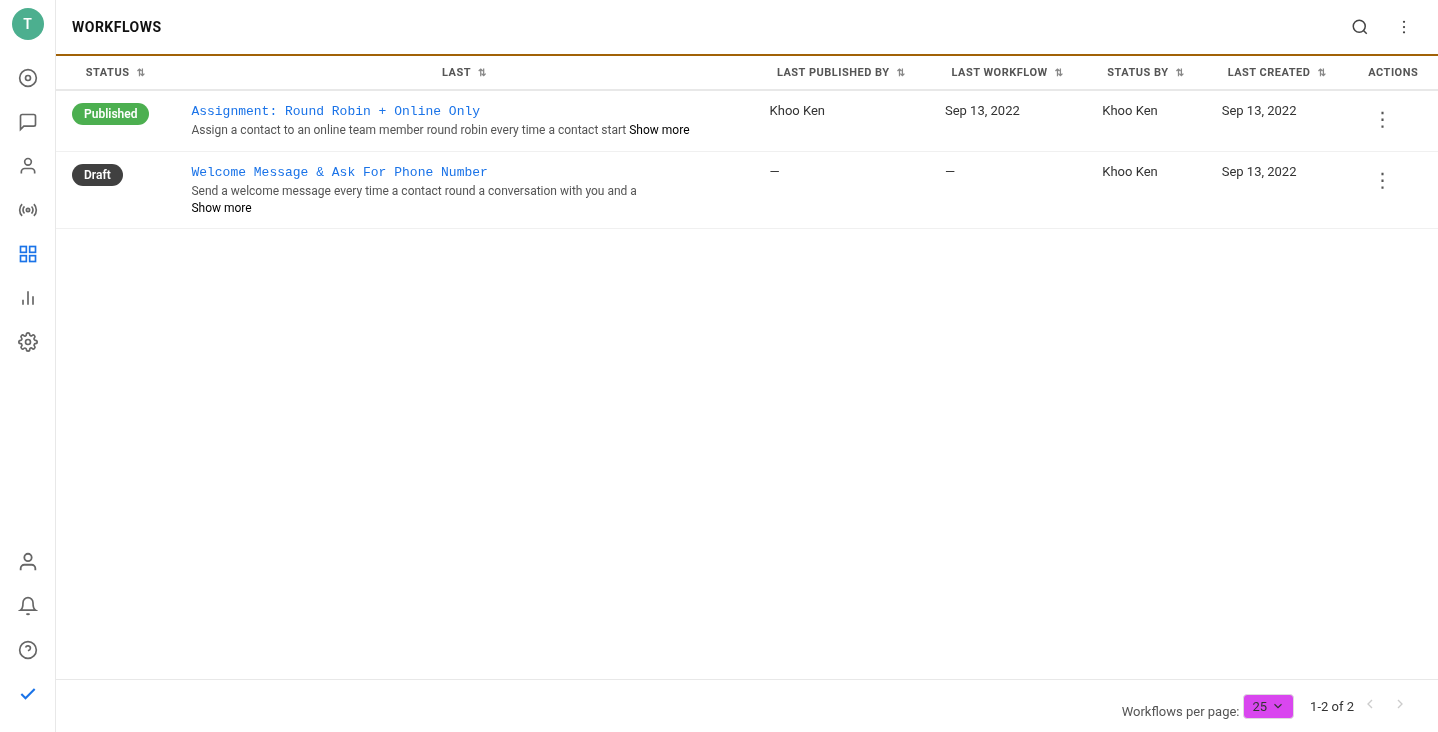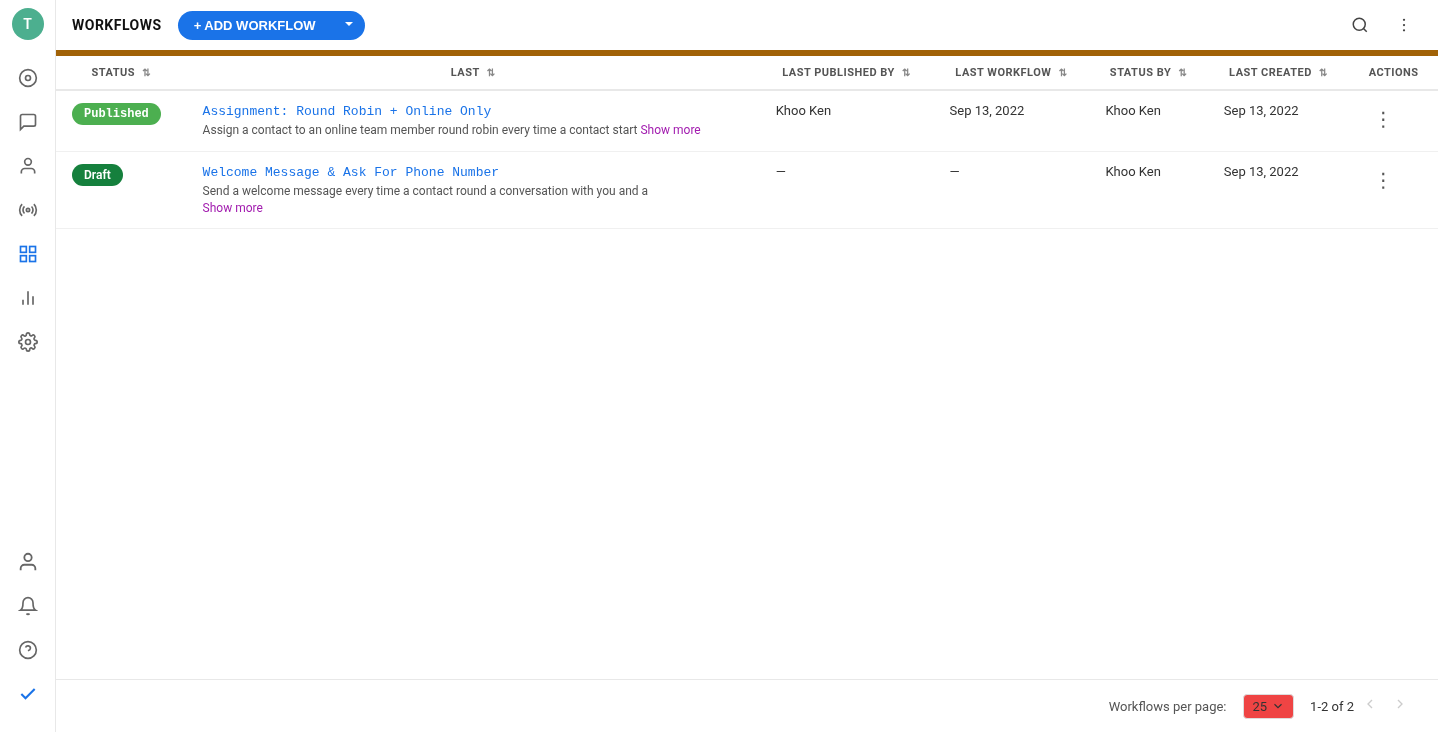--- a/index.html
+++ b/index.html
@@ -44,21 +44,21 @@
       flex-direction: column;
       overflow: hidden;
     }
 
     
     .topbar {
       display: flex;
       align-items: center;
       padding: 0 16px;
       height: 56px;
-      border-bottom: 6px solid #a16207;
+      border-bottom: 2px solid #a16207;
       flex-shrink: 0;
     }
     .topbar-title {
       font-size: 14px;
       font-weight: 700;
       color: #111;
       letter-spacing: 0.5px;
       margin-right: 16px;
     }
     .add-workflow-btn {
@@ -152,44 +152,43 @@
     .badge {
       display: inline-block;
       padding: 4px 12px;
       border-radius: 12px;
       font-size: 12px;
       font-weight: 600;
     }
     .badge-published {
       background: #4caf50;
       color: #fff;
-      font-family: Liberation Mono, monospace;
     }
     .badge-draft {
-      background: #15803d;
+      background: #404040;
       color: #fff;
     }
 
     
     .workflow-name {
       color: #1a73e8;
       font-weight: 500;
       font-size: 13px;
       text-decoration: none;
       cursor: pointer;
       font-family: Liberation Mono, monospace;
     }
     .workflow-desc {
       color: #555;
       font-size: 12px;
       margin-top: 3px;
       line-height: 1.4;
     }
     .show-more {
-      color: #a21caf;
+      color: #000000;
       cursor: pointer;
       font-size: 12px;
     }
 
     
     .actions-btn {
       background: none;
       border: none;
       cursor: pointer;
       color: #555;
@@ -205,31 +204,31 @@
       justify-content: flex-end;
       padding: 12px 24px;
       border-top: 1px solid #e8e8e8;
       font-size: 13px;
       color: #555;
       gap: 16px;
       flex-shrink: 0;
     }
     .per-page {
       display: flex;
-      align-items: center;
-      gap: 17px;
+      align-items: flex-end;
+      gap: 4px;
     }
     .per-page-select {
       border: 1px solid #ddd;
       border-radius: 4px;
       padding: 4px 8px;
       font-size: 13px;
       color: #333;
       cursor: pointer;
-      background: #ef4444;
+      background: #d946ef;
       display: flex;
       align-items: center;
       gap: 4px;
     }
     .pagination {
       display: flex;
       align-items: center;
       gap: 2px;
     }
     .page-info {
@@ -337,29 +336,20 @@
         <polyline points="20 6 9 17 4 12"></polyline>
       </svg>
     </div>
   </div>
 </div>
 
 <div class="main">
 
   <div class="topbar">
     <span class="topbar-title">WORKFLOWS</span>
-    <div class="add-workflow-btn">
-      <button class="add-workflow-btn-main">+ ADD WORKFLOW</button>
-      <div class="add-workflow-btn-divider"></div>
-      <button class="add-workflow-btn-dropdown">
-        <svg width="12" height="12" viewBox="0 0 12 12" fill="white">
-            <path d="M2 4l4 4 4-4"></path>
-          </svg>
-      </button>
-    </div>
     <div class="topbar-spacer"></div>
     <div class="topbar-actions">
       <button class="topbar-icon-btn" title="Search">
         <svg width="18" height="18" viewBox="0 0 24 24" fill="none" stroke="currentColor" stroke-width="2">
           <circle cx="11" cy="11" r="8"></circle>
             <line x1="21" y1="21" x2="16.65" y2="16.65"></line>
         </svg>
       </button>
       <button class="topbar-icon-btn" title="More options">
         <svg width="18" height="18" viewBox="0 0 24 24" fill="currentColor">

